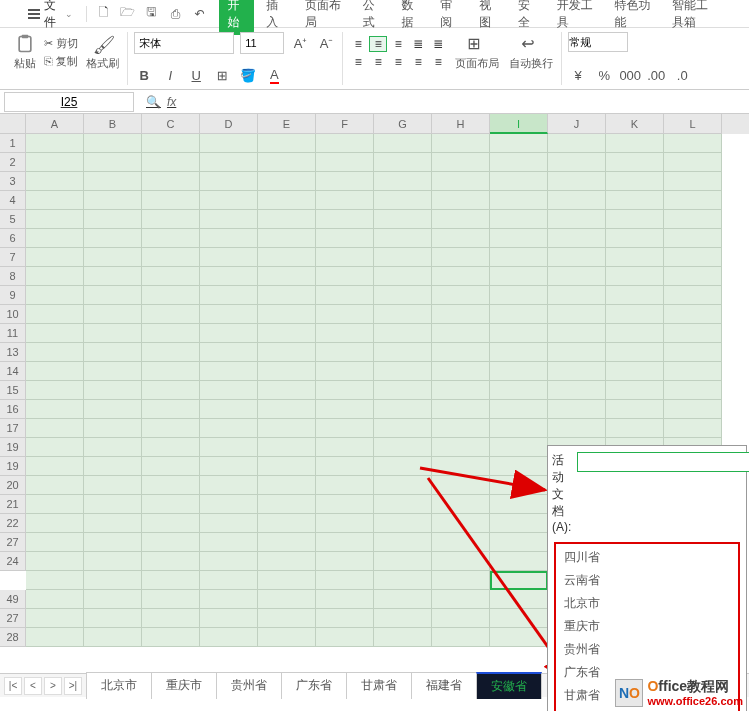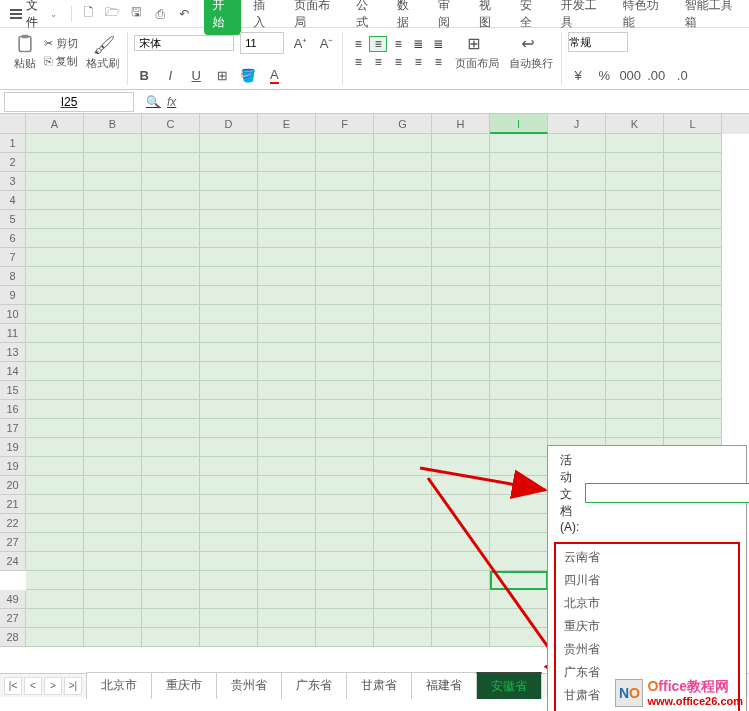--- a/index.html
+++ b/index.html
@@ -1,38 +1,38 @@
 <!DOCTYPE html>
 <html><head>
   <meta charset="utf-8">
   <style>
     * { margin: 0; padding: 0; box-sizing: border-box; font-family: "Microsoft YaHei", sans-serif; }
     body { width: 749px; height: 711px; background: #fff; font-size: 12px; color: #333; overflow: hidden; position: relative; }
     
     
-    .menubar { height: 28px; display: flex; align-items: center; padding: 0 4px; border-bottom: 1px solid #ddd; background: #fff; }
+    .menubar { height: 28px; display: flex; align-items: center; padding: 0 22px; border-bottom: 1px solid #ddd; background: #fff; }
     .file-btn { display: flex; align-items: center; gap: 4px; padding: 0 6px; cursor: pointer; }
     .file-btn .ham { display: inline-block; width: 12px; height: 10px; }
     .file-btn .ham::before { content: ""; display: block; width: 12px; height: 2px; background: #555; box-shadow: 0 4px 0 #555, 0 8px 0 #555; }
     .chev-down { font-size: 9px; color: #888; }
     .qat { display: flex; gap: 8px; margin-left: 8px; border-left: 1px solid #ddd; padding-left: 8px; }
     .qat-icon { width: 16px; height: 16px; display: flex; align-items: center; justify-content: center; color: #555; cursor: pointer; }
     .ribbon-tabs { display: flex; gap: 4px; margin-left: 12px; }
     .ribbon-tab { padding: 4px 8px; cursor: pointer; color: #555; }
     .ribbon-tab.active { background: #22b14c; color: #fff; border-radius: 4px; }
     
     
     .ribbon { height: 62px; display: flex; align-items: stretch; border-bottom: 1px solid #ccc; background: #fff; padding: 4px 6px; }
     .group { display: flex; flex-direction: column; justify-content: space-between; padding: 0 6px; border-right: 1px solid #e0e0e0; }
     .group:last-child { border-right: none; }
     .group-row { display: flex; align-items: center; gap: 6px; }
     .big-btn { display: flex; flex-direction: column; align-items: center; gap: 2px; padding: 2px; cursor: pointer; font-size: 11px; color: #555; }
     .big-btn svg, .big-btn .glyph { width: 20px; height: 20px; }
     .sm-btn { display: flex; align-items: center; gap: 3px; font-size: 11px; color: #555; cursor: pointer; }
-    .font-select { width: 100px; height: 16px; border: 1px solid #ccc; font-size: 11px; padding: 0 4px; }
+    .font-select { width: 100px; height: 22px; border: 1px solid #ccc; font-size: 11px; padding: 0 4px; }
     .size-select { width: 44px; height: 22px; border: 1px solid #ccc; font-size: 11px; padding: 0 4px; }
     .fmt-btn { width: 20px; height: 20px; display: flex; align-items: center; justify-content: center; border: 1px solid transparent; cursor: pointer; color: #555; font-size: 13px; }
     .align-grid { display: flex; flex-direction: column; gap: 2px; }
     .align-row { display: flex; gap: 2px; }
     .align-btn { width: 18px; height: 16px; display: flex; align-items: center; justify-content: center; cursor: pointer; }
     .align-btn.active { border: 1px solid #29b355; background: #e8f5ec; }
     .nf-select { width: 60px; height: 20px; border: 1px solid #ccc; font-size: 11px; }
     
     
     .formula-bar { height: 24px; display: flex; align-items: center; border-bottom: 1px solid #ccc; background: #fff; text-decoration: underline; }
@@ -51,44 +51,44 @@
     .row-h { width: 26px; text-align: center; border-right: 1px solid #ccc; border-bottom: 1px solid #ccc; font-size: 11px; color: #666; background: #e8e8e8; line-height: 19px; cursor: pointer; }
     .row-h.sel { background: #c8e6c9; border-right: 2px solid #22b14c; color: #22b14c; margin-top: 20px; }
     .cell { width: 58px; border-right: 1px solid #c0d0c0; border-bottom: 1px solid #c0d0c0; background: #e1efe1; }
     .cell.active { border: 2px solid #22b14c; background: #e1efe1; }
     
     
     .arrows { position: absolute; top: 0; left: 0; width: 749px; height: 711px; pointer-events: none; z-index: 50; }
     
     
     .popup { position: absolute; right: 2px; top: 445px; width: 200px; background: #fff; border: 1px solid #999; z-index: 60; font-size: 12px; }
-    .popup-header { padding: 6px 12px; display: flex; align-items: center; gap: 6px; }
+    .popup-header { padding: 6px 4px; display: flex; align-items: flex-start; gap: 6px; }
     .popup-header input { flex: 1; border: 1px solid #22b14c; height: 20px; padding: 0 4px; }
     .popup-list { padding: 2px; border: 2px solid #d00; margin: 2px 6px 6px 6px; }
     .popup-item { padding: 3px 6px; cursor: pointer; color: #555; }
     
     
     .sheet-bar { position: absolute; bottom: 14px; left: 0; right: 0; height: 24px; display: flex; align-items: center; background: #f5f5f5; border-top: 1px solid #ccc; }
     .nav-btns { display: flex; gap: 2px; padding: 0 4px; }
     .nav-btn { width: 18px; height: 18px; display: flex; align-items: center; justify-content: center; cursor: pointer; color: #666; border: 1px solid #ddd; background: #fff; font-size: 10px; }
     .sheet-tabs { display: flex; flex: 1; overflow: hidden; }
     .sheet-tab { padding: 4px 14px; border: 1px solid #ccc; border-bottom: none; background: #fff; cursor: pointer; font-size: 12px; color: #555; margin-right: -1px; white-space: nowrap; }
-    .sheet-tab.active { color: #22b14c; border-top: 2px solid #404040; background: #14532d; }
+    .sheet-tab.active { color: #22b14c; border-top: 2px solid #1d4ed8; background: #0f172a; }
     .more-btn { width: 22px; text-align: center; cursor: pointer; border: 2px solid #d00; font-weight: bold; color: #555; padding: 2px 0; }
     .add-btn { width: 22px; text-align: center; cursor: pointer; color: #888; font-size: 14px; }
     
     
     .watermark { position: absolute; right: 6px; bottom: 4px; z-index: 70; display: flex; align-items: center; gap: 4px; }
     .wm-logo { width: 28px; height: 28px; background: #e8e8e8; border: 1px solid #aaa; display: flex; align-items: center; justify-content: center; font-weight: bold; font-size: 14px; }
     .wm-logo span:first-child { color: #1e6db5; }
     .wm-logo span:last-child { color: #e77817; }
     .wm-text { display: flex; flex-direction: column; line-height: 1.1; font-weight: bold; }
     .wm-line1 { font-size: 14px; }
     .wm-line1 .o { color: #e77817; }
-    .wm-line1 .rest { color: #ec4899; margin-top: 44px; }
+    .wm-line1 .rest { color: #404040; margin-top: 44px; }
     .wm-line2 { font-size: 11px; color: #d00; }
   </style>
 </head>
 <body>
 
 <div class="menubar">
   <div class="file-btn">
     <span class="ham"></span>
     <span>文件</span>
     <span class="chev-down">⌄</span>
@@ -649,22 +649,22 @@
   <line x1="420" y1="468" x2="545" y2="490" stroke="#d00" stroke-width="3" marker-end="url(#ah)"></line>
   <line x1="428" y1="478" x2="575" y2="685" stroke="#d00" stroke-width="3" marker-end="url(#ah)"></line>
 </svg>
 
 <div class="popup">
   <div class="popup-header">
     <span>活动文档(A):</span>
     <input value="" style="">
   </div>
   <div class="popup-list">
+      <div class="popup-item">四川省</div>
       <div class="popup-item">云南省</div>
-      <div class="popup-item">四川省</div>
       <div class="popup-item">北京市</div>
       <div class="popup-item">重庆市</div>
       <div class="popup-item">贵州省</div>
       <div class="popup-item">广东省</div>
       <div class="popup-item">甘肃省</div>
       <div class="popup-item">福建省</div>
     </div>
 </div>
 
 <div class="sheet-bar">

